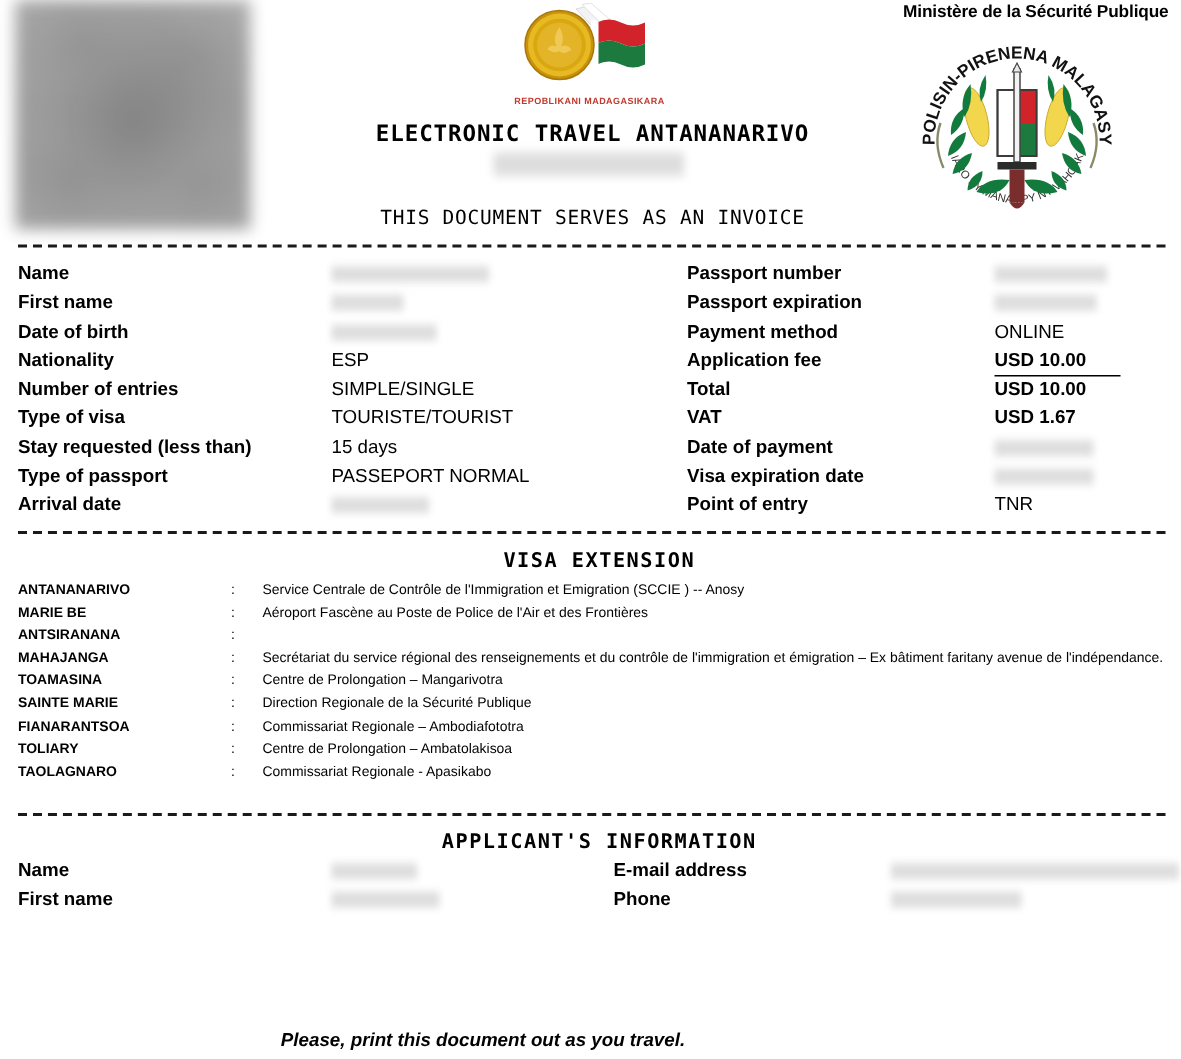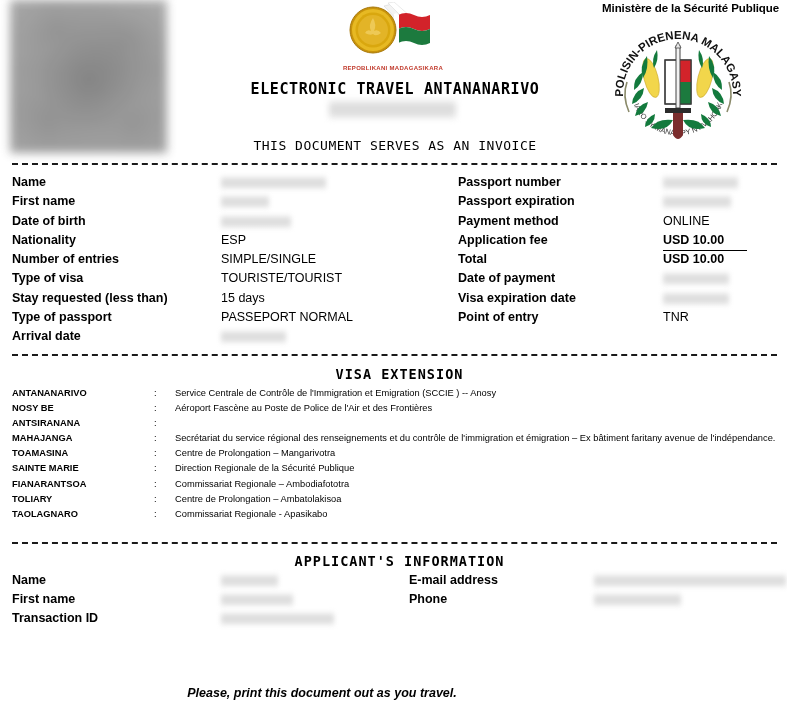--- a/index.html
+++ b/index.html
@@ -378,20 +378,24 @@
     <div class="data-row">
         <span class="data-label">Application fee</span>
         <span class="data-value bold">USD 10.00</span>
         <span class="fee-rule"></span>
       </div>
     <div class="data-row">
         <span class="data-label">Total</span>
         <span class="data-value bold">USD 10.00</span>
       </div>
     <div class="data-row">
+        <span class="data-label">VAT</span>
+        <span class="data-value bold">USD 1.67</span>
+      </div>
+    <div class="data-row">
         <span class="data-label">Date of payment</span>
         <span class="redaction" style="width:66px"></span>
       </div>
     <div class="data-row">
         <span class="data-label">Visa expiration date</span>
         <span class="redaction" style="width:66px"></span>
       </div>
     <div class="data-row">
         <span class="data-label">Point of entry</span>
         <span class="data-value">TNR</span>
@@ -403,21 +407,21 @@
 
 <div class="section-heading" id="visa-heading">VISA EXTENSION</div>
 
 <div class="ext-list">
   <div class="ext-row">
       <span class="ext-city">ANTANANARIVO</span>
       <span class="ext-colon">:</span>
       <span class="ext-office">Service Centrale de Contrôle de l'Immigration et Emigration (SCCIE ) -- Anosy</span>
     </div>
   <div class="ext-row">
-      <span class="ext-city">NOSY BE</span>
+      <span class="ext-city">MARIE BE</span>
       <span class="ext-colon">:</span>
       <span class="ext-office">Aéroport Fascène au Poste de Police de l'Air et des Frontières</span>
     </div>
   <div class="ext-row">
       <span class="ext-city">ANTSIRANANA</span>
       <span class="ext-colon">:</span>
     </div>
   <div class="ext-row">
       <span class="ext-city">MAHAJANGA</span>
       <span class="ext-colon">:</span>
@@ -457,24 +461,20 @@
 <div class="applicant-section">
   <div class="app-col left">
     <div class="app-row">
         <span class="app-label">Name</span>
         <span class="redaction" style="width:57px"></span>
       </div>
     <div class="app-row">
         <span class="app-label">First name</span>
         <span class="redaction" style="width:72px"></span>
       </div>
-    <div class="app-row">
-        <span class="app-label">Transaction ID</span>
-        <span class="redaction" style="width:113px"></span>
-      </div>
   </div>
   <div class="app-col right">
     <div class="app-row">
         <span class="app-label">E-mail address</span>
         <span class="redaction" style="width:192px"></span>
       </div>
     <div class="app-row">
         <span class="app-label">Phone</span>
         <span class="redaction" style="width:87px"></span>
       </div>

